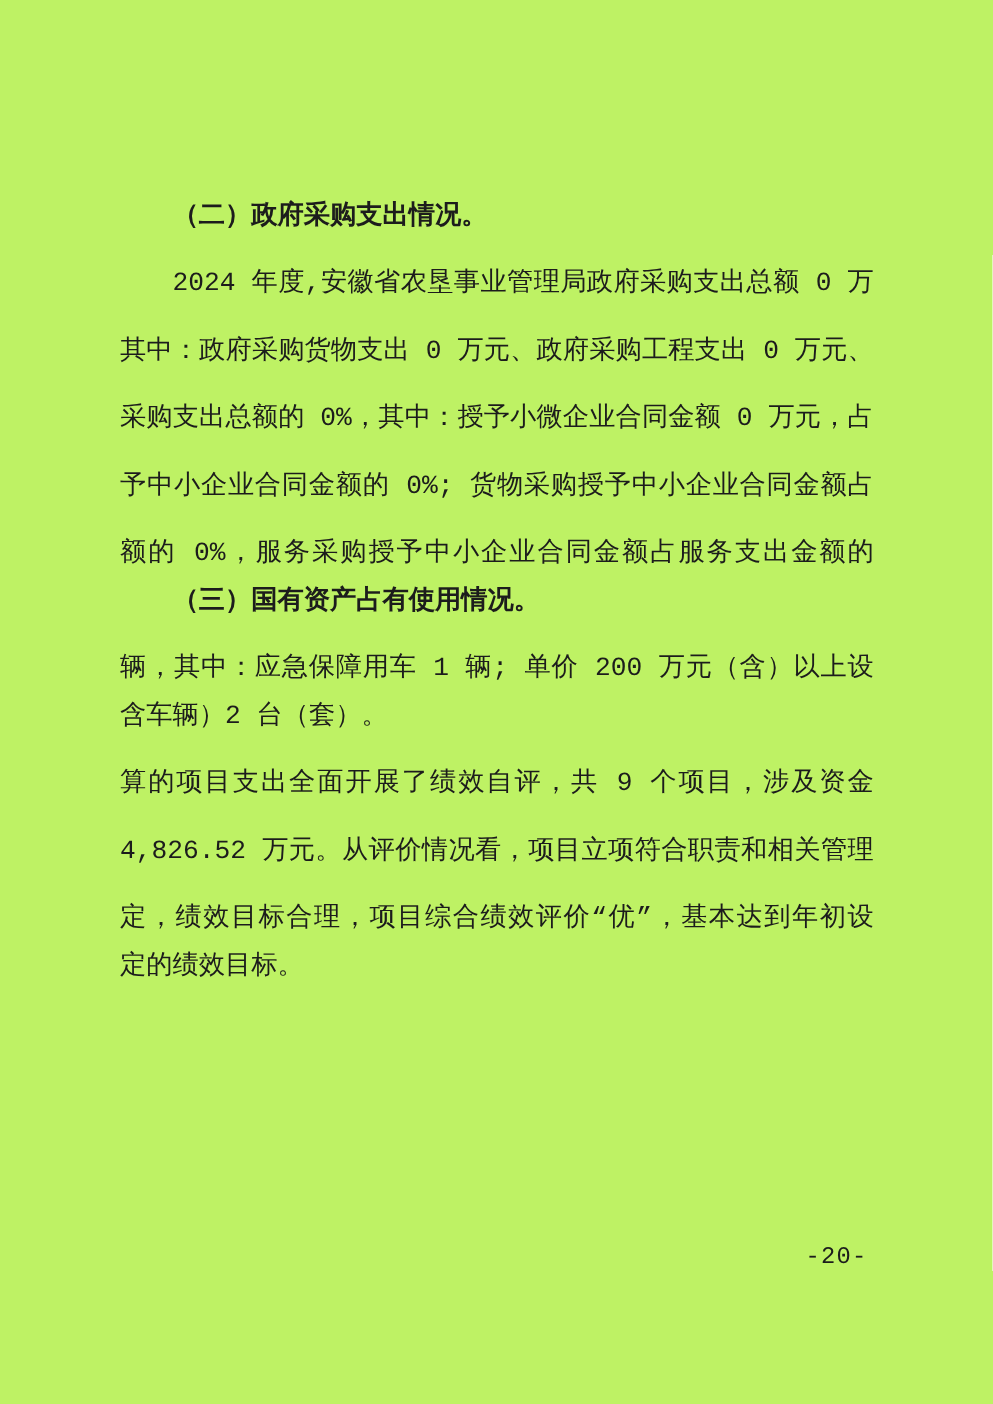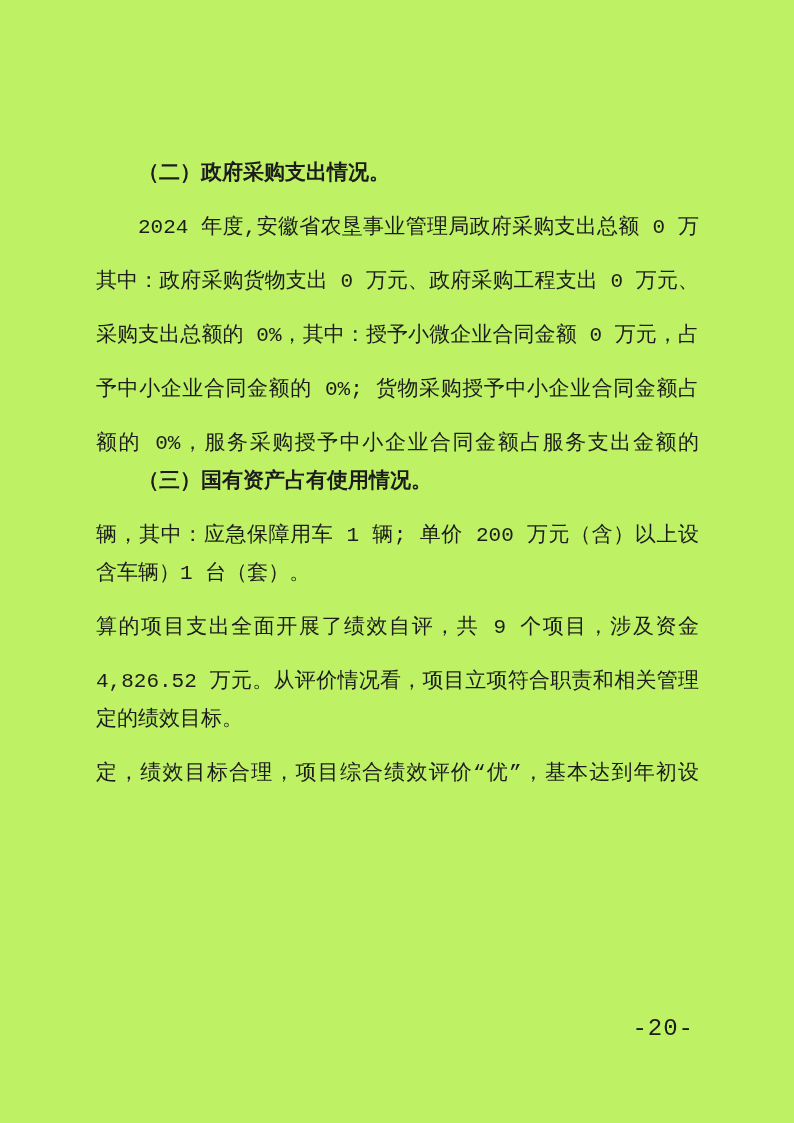--- a/index.html
+++ b/index.html
@@ -35,23 +35,23 @@
   .line.just {
     text-align: justify;
     text-align-last: justify;
     margin-top: 16px;
   }
   .block.heading .line {
     font-weight: 700;
   }
   .page-num {
     position: absolute;
-    top: 1018px;
+    top: 994px;
     right: 100px;
-    font-size: 24px;
+    font-size: 19px;
     line-height: 22px;
     letter-spacing: 1px;
     color: #1c1c1c;
   }
 </style>
 </head>
 <body>
 
 <div class="page">
   <div class="content">
@@ -63,23 +63,23 @@
         <div class="line just">其中：政府采购货物支出 0 万元、政府采购工程支出 0 万元、政</div>
         <div class="line just">采购支出总额的 0%，其中：授予小微企业合同金额 0 万元，占授</div>
         <div class="line just">予中小企业合同金额的 0%; 货物采购授予中小企业合同金额占货</div>
         <div class="line just">额的 0%，服务采购授予中小企业合同金额占服务支出金额的 0%。</div>
       </div>
       <div class="block heading">
         <div class="line first">（三）国有资产占有使用情况。</div>
       </div>
       <div class="block paragraph">
         <div class="line just">辆，其中：应急保障用车 1 辆; 单价 200 万元（含）以上设备（不</div>
-        <div class="line">含车辆）1 台（套）。</div>
+        <div class="line">含车辆）2 台（套）。</div>
       </div>
       <div class="block paragraph">
         <div class="line just">算的项目支出全面开展了绩效自评，共 9 个项目，涉及资金</div>
         <div class="line just">4,826.52 万元。从评价情况看，项目立项符合职责和相关管理规</div>
+        <div class="line just">定，绩效目标合理，项目综合绩效评价“优”，基本达到年初设</div>
         <div class="line">定的绩效目标。</div>
-        <div class="line just">定，绩效目标合理，项目综合绩效评价“优”，基本达到年初设</div>
       </div>
     </div>
   <div class="page-num">-20-</div>
 </div>
 
 </body></html>

